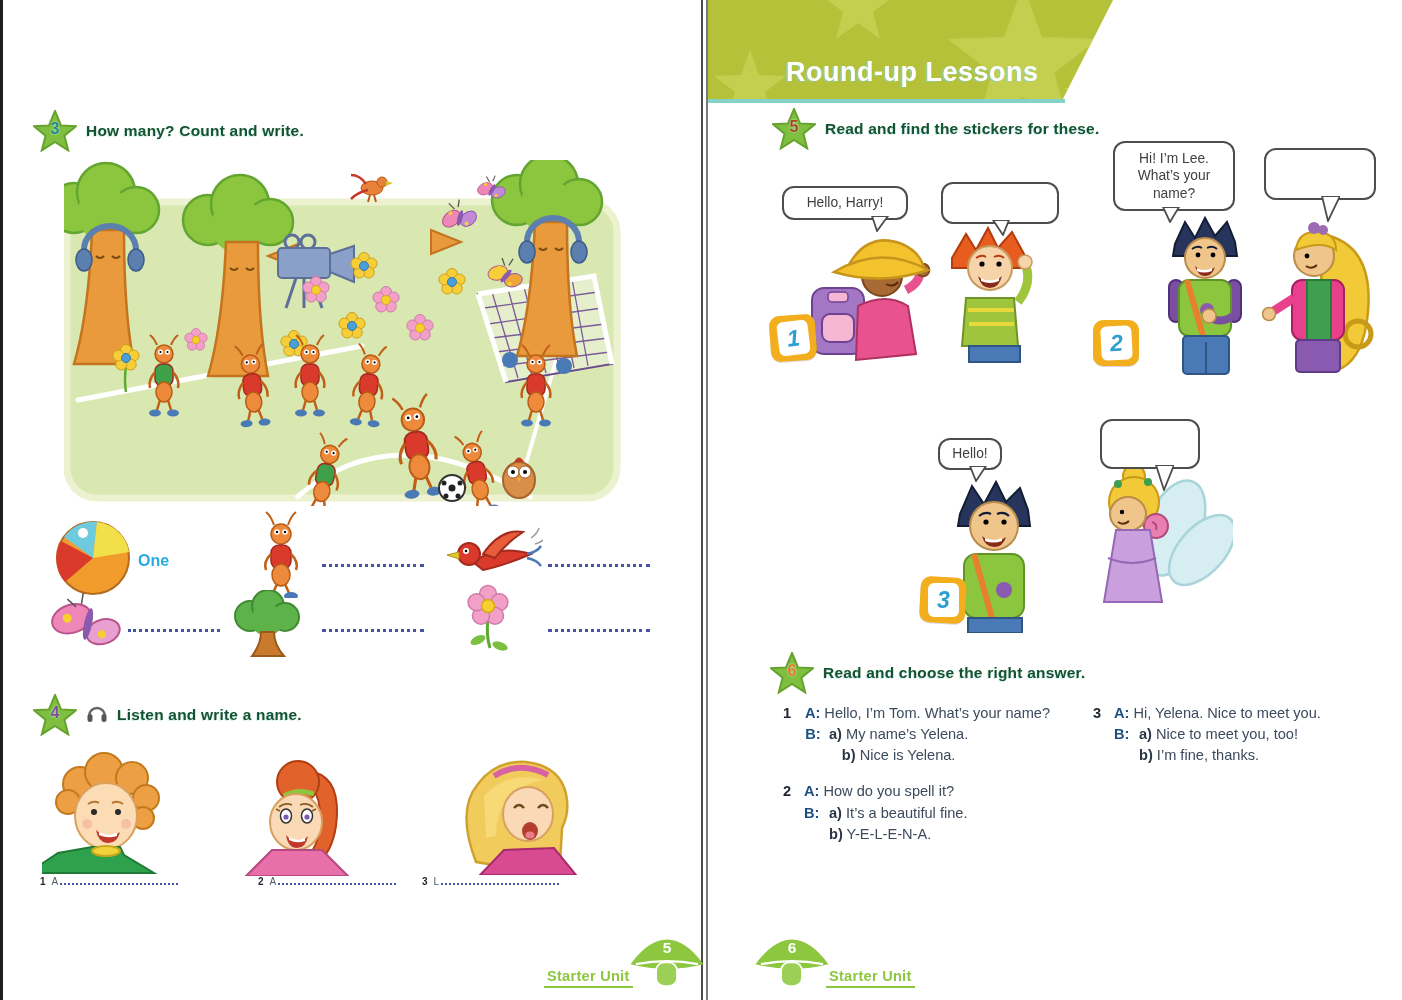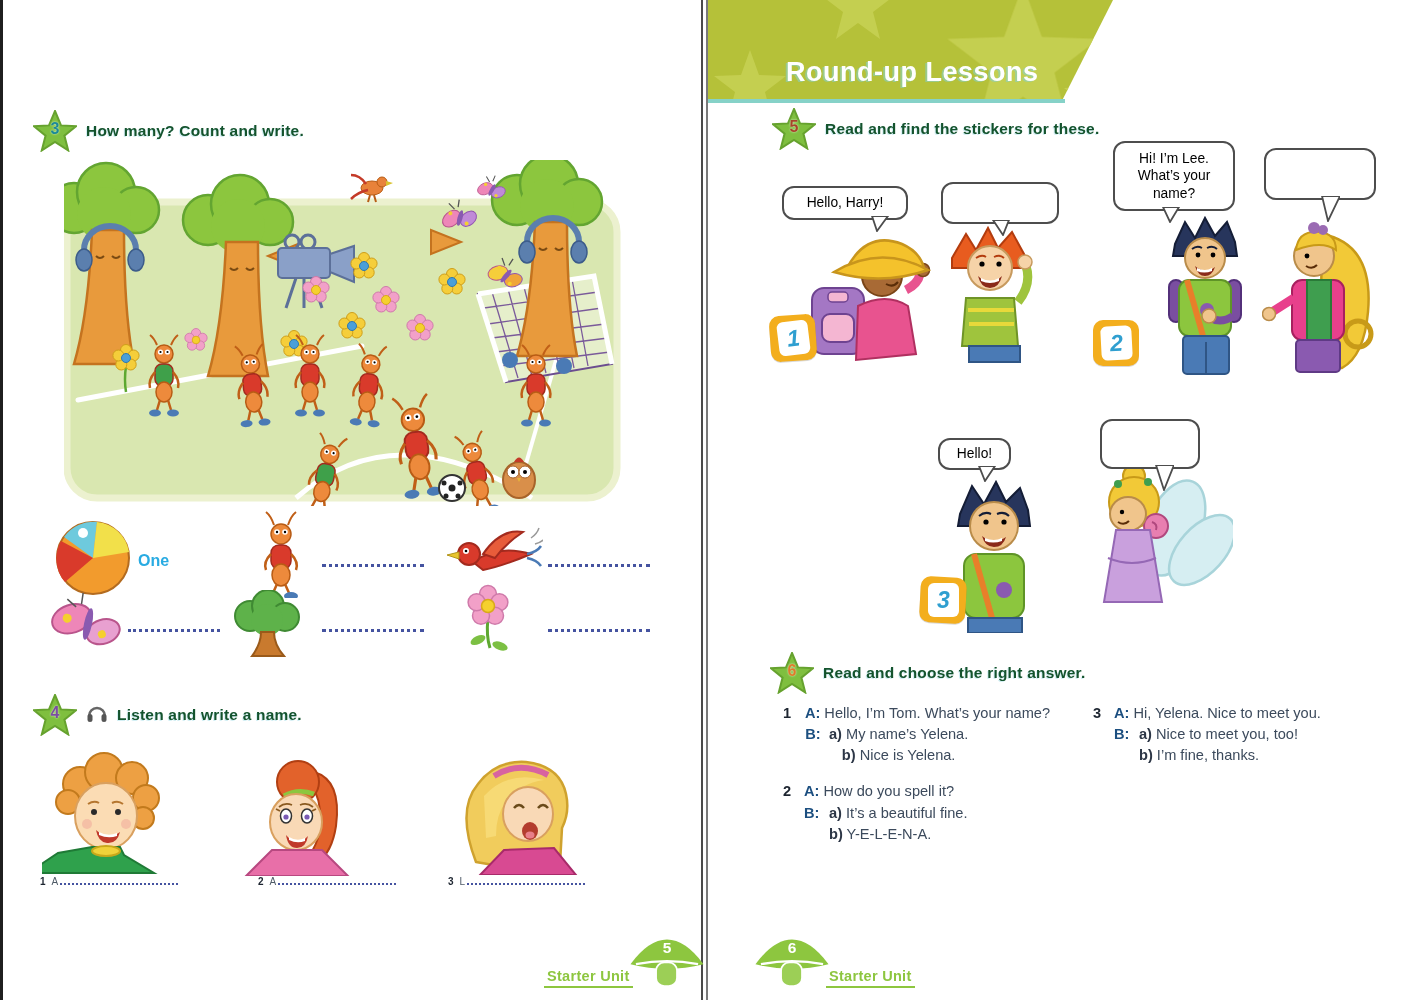--- a/index.html
+++ b/index.html
@@ -13,21 +13,21 @@
   .ex-head{position:absolute;display:flex;align-items:center;gap:9px;z-index:6;}
   .ex-title{font-weight:700;font-size:15.5px;color:#14532d;letter-spacing:.2px;
             text-shadow:-1px 1px 0 rgba(80,190,210,.25);}
   .star{position:relative;width:44px;height:42px;flex:0 0 auto;}
   .star svg{display:block;}
   .star .n{position:absolute;left:0;right:0;top:10px;text-align:center;font-size:16px;font-weight:800;
            text-shadow:0 0 2px rgba(255,255,255,.85);}
   
   .bubble{position:absolute;background:#fff;border:2.2px solid #4d4d4d;border-radius:12px;
           display:flex;align-items:center;justify-content:center;text-align:center;
-          color:#000000;font-size:13.8px;line-height:1.25;padding:4px 12px;z-index:4;box-sizing:border-box;}
+          color:#404040;font-size:13.8px;line-height:1.25;padding:4px 12px;z-index:4;box-sizing:border-box;}
   .tail{position:absolute;bottom:-14px;width:20px;height:16px;}
   .tail.long{bottom:-24px;height:26px;}
   
   .badge{position:absolute;width:46px;height:46px;background:#f3ae1d;border-radius:10px;
          display:flex;align-items:center;justify-content:center;z-index:5;box-shadow:0 1px 0 rgba(0,0,0,.15);}
   .badge .in{width:31px;height:34px;background:#fff;border-radius:6px;display:flex;align-items:center;
              justify-content:center;transform:rotate(-3deg);}
   .badge .num{color:#2f9fd0;font-size:23px;font-weight:800;font-style:italic;}
   
   .dotline{position:absolute;height:4px;border-bottom:3px dotted #4553a0;}
@@ -391,21 +391,21 @@
         <path d="M56,100 l50,-2 22,27 -96,0z" fill="#d84a92" stroke="#a82a6a" stroke-width="2"></path>
       </svg>
     </div>
 
     <div class="name-answer" style="left:40px;top:872px;">
       <b>1</b><span>A</span><span class="dots" style="width:118px;"></span>
     </div>
     <div class="name-answer" style="left:258px;top:872px;">
       <b>2</b><span>A</span><span class="dots" style="width:118px;"></span>
     </div>
-    <div class="name-answer" style="left:448px;top:872px;">
+    <div class="name-answer" style="left:422px;top:872px;">
       <b>3</b><span>L</span><span class="dots" style="width:118px;"></span>
     </div>
 
     <div class="footer" style="left:544px;top:924px;">
       <span class="unit-label" style="margin-bottom:4px;">Starter Unit</span>
       <span style="margin-left:-8px;">
         <svg width="84" height="64" viewBox="0 0 92 70">
           <path d="M6,44 Q46,-10 86,44 Q46,54 6,44 Z" fill="#8dc63f"></path>
           <path d="M12,44 Q46,37 80,44" stroke="#fff" stroke-width="2.5" fill="none"></path>
           <rect x="34" y="42" width="23" height="26" rx="9" fill="#9ccf56" stroke="#fff" stroke-width="2"></rect>
@@ -537,21 +537,21 @@
         <circle cx="7" cy="98" r="6.5" fill="#f0c58c" stroke="#b98c4a" stroke-width="1.5"></circle>
         <rect x="34" y="124" width="44" height="32" rx="4" fill="#8a5ab0" stroke="#5f3a85" stroke-width="2"></rect>
       </svg>
     </div>
     <div class="badge" style="left:1093px;top:320px;">
       <span class="in">
           <span class="num">2</span>
         </span>
     </div>
 
-    <div class="bubble" style="left:938px;top:438px;width:73px;height:32px;">
+    <div class="bubble" style="left:938px;top:438px;width:64px;height:32px;">
       <span>Hello!</span>
       <svg class="tail" style="right:12px;" viewBox="0 0 20 16">
           <path d="M2,0 L18,0 L8,15 Z" fill="#fff" stroke="#4d4d4d" stroke-width="1.8"></path>
         </svg>
     </div>
     <div class="bubble" style="left:1100px;top:419px;width:100px;height:50px;">
       <span></span>
       <svg class="tail long" style="left:52px;" viewBox="0 0 20 26">
           <path d="M2,0 L20,0 L10,25 Z" fill="#fff" stroke="#4d4d4d" stroke-width="1.8"></path>
         </svg>

